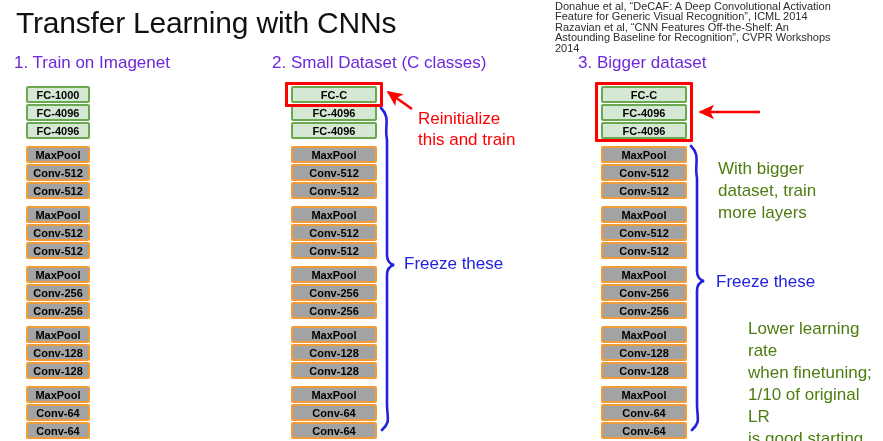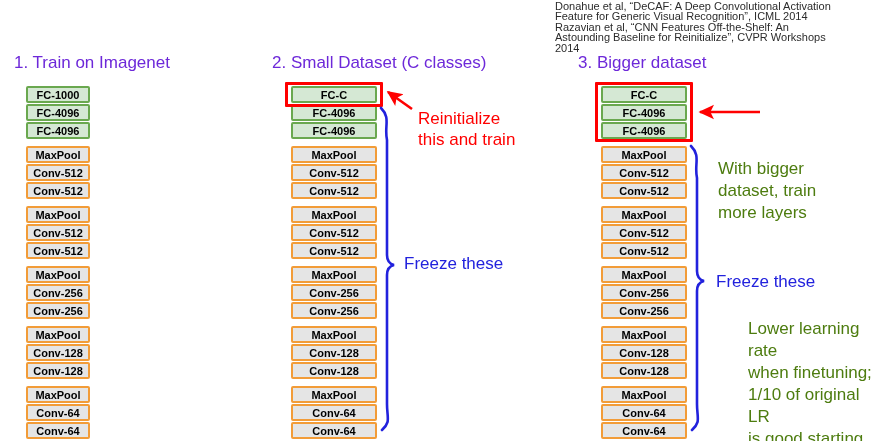--- a/index.html
+++ b/index.html
@@ -41,21 +41,21 @@
     color:#000;
     border-width:2px;
     border-style:solid;
     border-radius:2px;
     margin-bottom:1px;
     white-space:nowrap;
   }
   .layer.gap{margin-bottom:7px;}
   .layer.fc{background:#d5e8d4;border-color:#6aa84f;}
   .layer.conv{background:#fde6cf;border-color:#f5a councils;}
-  .layer.conv{background:#e5e5e5;border-color:#f29c38;}
+  .layer.conv{background:#a3a3a3;border-color:#f29c38;}
 
   
   .redbox{
     position:absolute;
     border:3px solid #ff0000;
     border-radius:1px;
     box-sizing:border-box;
     pointer-events:none;
   }
 
@@ -66,26 +66,27 @@
   .annot.blue{color:#2222dd;font-size:17px;line-height:21px;text-align:center;}
   .annot.black{color:#4d7c0f;font-size:17px;line-height:22px;}
 
   svg.overlay{position:absolute;left:0;top:0;width:883px;height:441px;overflow:visible;}
 </style>
 </head>
 <body>
 
 <div id="stage">
 
+  <div class="title">Transfer Learning with CNNs</div>
 
   <div class="citation">
     <div>Donahue et al, “DeCAF: A Deep Convolutional Activation</div>
     <div>Feature for Generic Visual Recognition”, ICML 2014</div>
     <div>Razavian et al, “CNN Features Off-the-Shelf: An</div>
-    <div>Astounding Baseline for Reinitialize”, CVPR Workshops</div>
+    <div>Astounding Baseline for Recognition”, CVPR Workshops</div>
     <div>2014</div>
   </div>
 
   <div class="col-heading" style="left:14px;top:53px;">1. Train on Imagenet</div>
   <div class="col-heading" style="left:272px;top:53px;">2. Small Dataset (C classes)</div>
   <div class="col-heading" style="left:578px;top:53px;">3. Bigger dataset</div>
 
   <div class="stack" id="stack-0" style="left:26px;top:86px;width:64px;">
       <div class="layer fc">FC-1000</div>
       <div class="layer fc">FC-4096</div>

